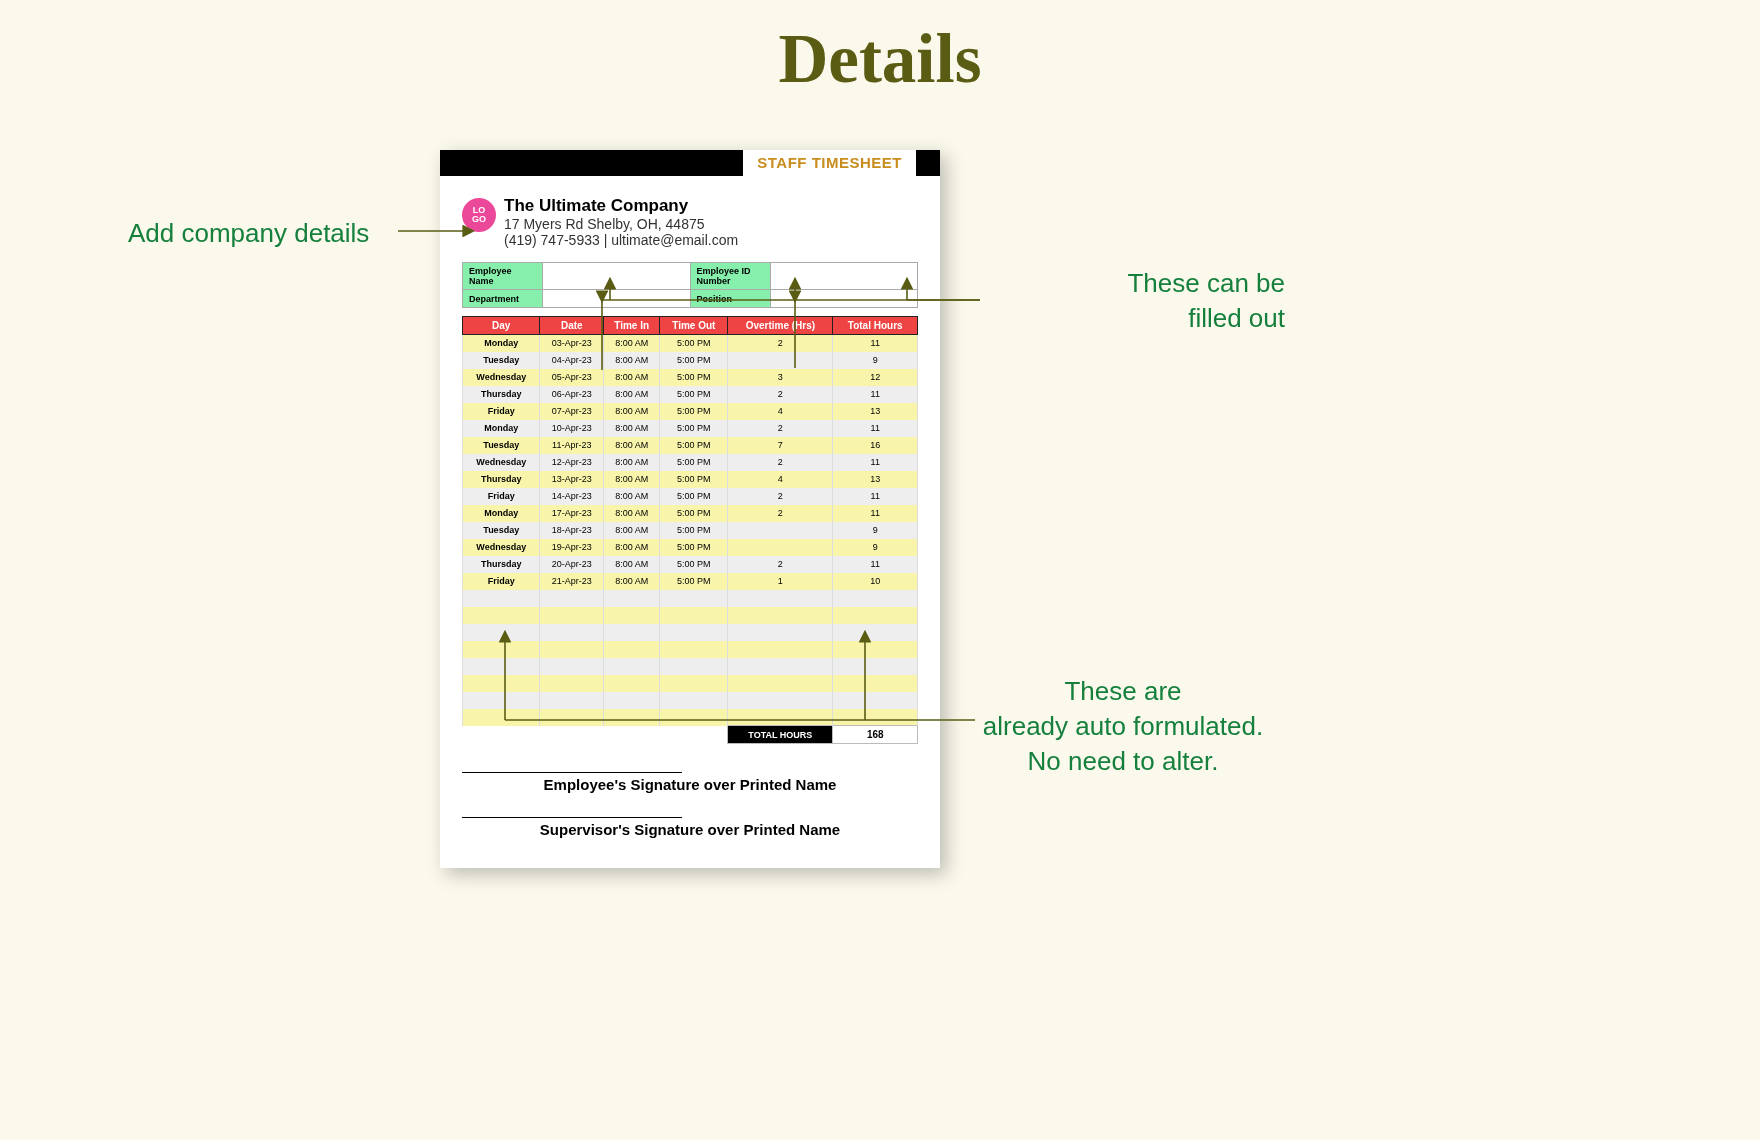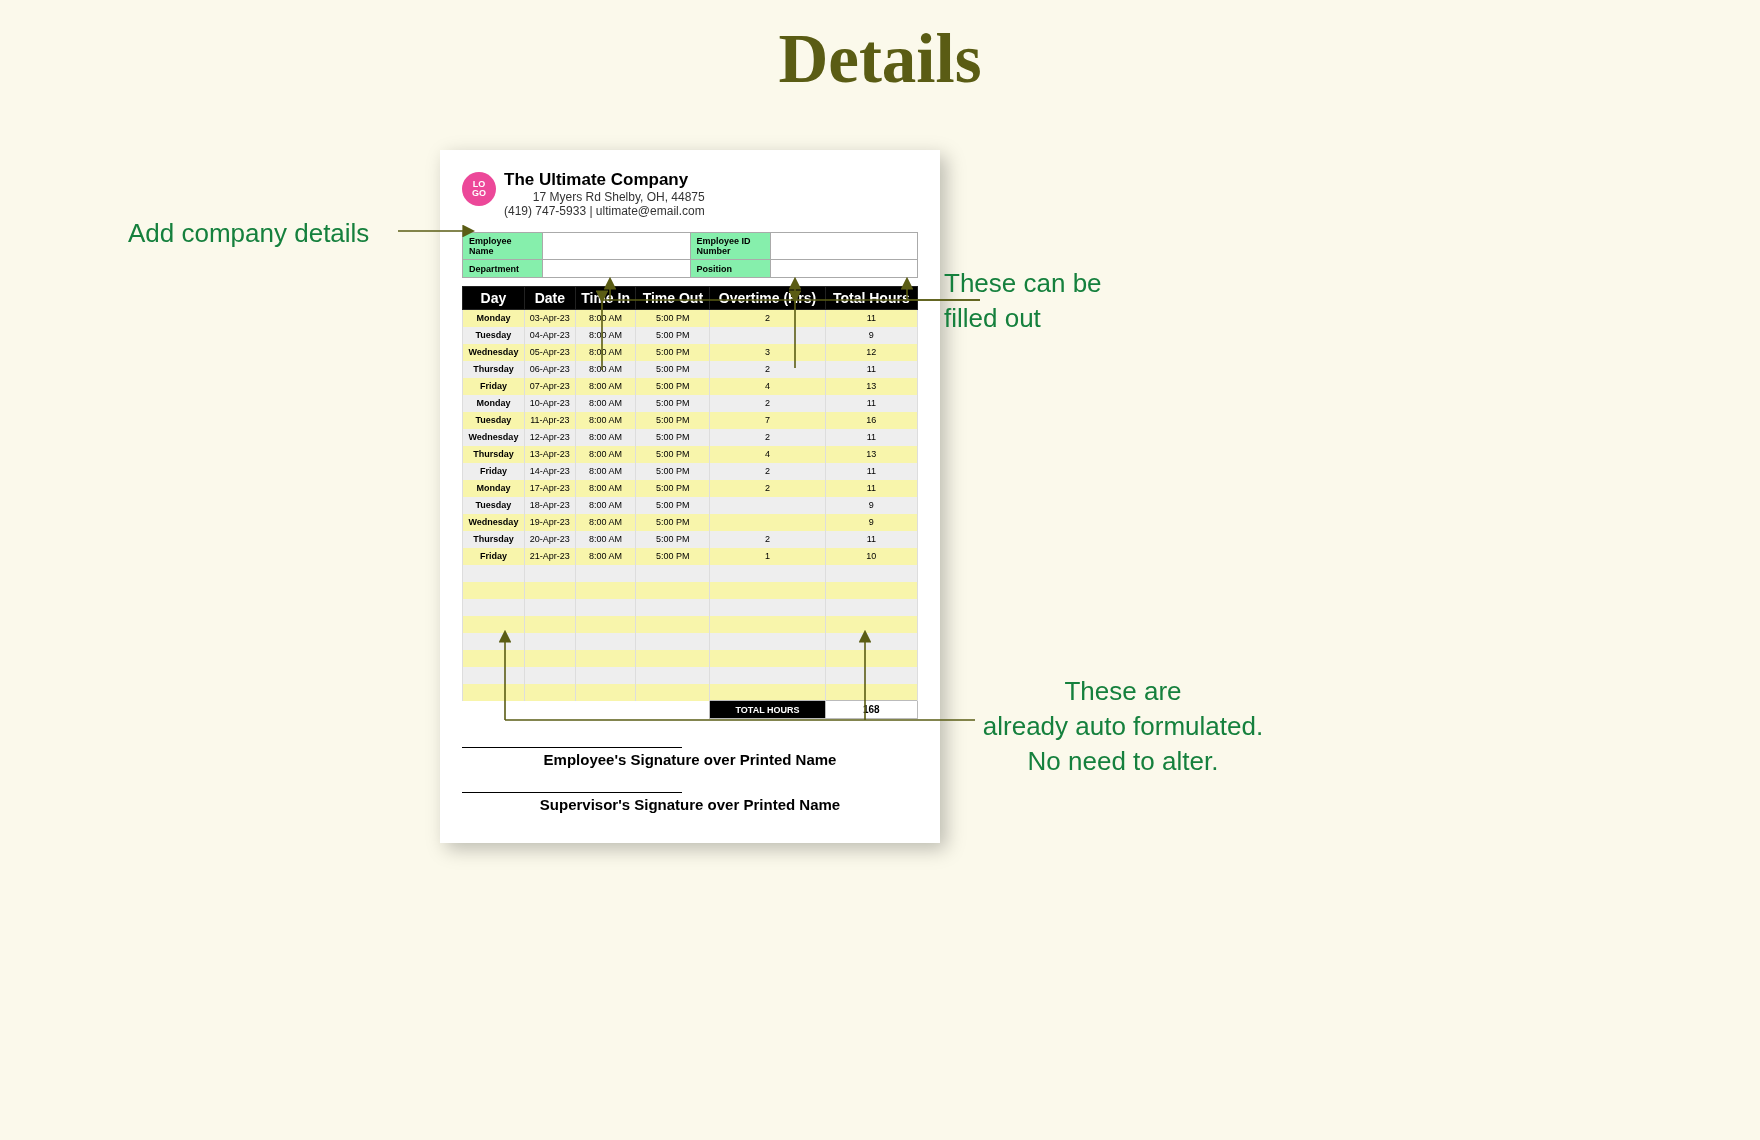--- a/index.html
+++ b/index.html
@@ -51,21 +51,21 @@
   .logo {
     width: 34px; height: 34px; border-radius: 50%;
     background: #ec4899; color: #fff; display: flex;
     flex-direction: column; align-items: center; justify-content: center;
     font-size: 9px; font-weight: 700; line-height: 9px;
     margin-right: 8px; margin-top: 2px;
   }
   .company-text h2 {
     margin: 0; font-size: 17px; font-weight: 800;
   }
-  .company-text .small { font-size: 12px; color:#333;text-align:right; }
+  .company-text .small { font-size: 14px; color:#333; }
   .info-table {
     margin: 0 22px 8px 22px;
     border-collapse: collapse;
     width: calc(100% - 44px);
     font-size: 9px;
   }
   .info-table td {
     border: 1px solid #aaa;
     padding: 3px 6px;
     height: 18px;
@@ -74,22 +74,22 @@
     background: #86efac; font-weight: 700; width: 80px;
   }
   .info-table td.blank { background:#fff; }
   .ts-table {
     margin: 0 22px;
     border-collapse: collapse;
     width: calc(100% - 44px);
     font-size: 9px;
   }
   .ts-table th {
-    background: #000000; color: #fff; font-weight: 600;
-    border: 1px solid #222; padding: 3px 2px; font-size: 14px;
+    background: #ef4444; color: #fff; font-weight: 600;
+    border: 1px solid #222; padding: 3px 2px; font-size: 10px;
   }
   .ts-table td {
     text-align: center; padding: 3px 2px; height: 17px;
     border-left:1px solid #ddd; border-right:1px solid #ddd;
   }
   .ts-table tr.even td { background: #f8f5ab; }
   .ts-table tr.odd td { background: #eee; }
   .ts-table tr.blank td { height: 17px; }
   .ts-table td.day { font-weight: 700; }
   .totals-row td { border:1px solid #bbb;}
@@ -116,20 +116,25 @@
   .arrow-line { stroke:#5a5c14; stroke-width:1.6; fill:none; }
   .arrow-head { fill:#5a5c14; }
   svg.annot { position:absolute; left:0; top:0; width:1760px; height:1140px; pointer-events:none; }
 </style>
 </head>
 <body>
 
 <div class="title">Details</div>
 
 <div class="page-wrap">
+  <div class="topbar">
+    <div class="black"></div>
+    <div class="sheet-title">STAFF TIMESHEET</div>
+    <div class="right-black"></div>
+  </div>
 
   <div class="company-row">
     <div class="logo">
       <div><span>LO</span></div>
       <div><span>GO</span></div>
     </div>
     <div class="company-text">
       <h2>The Ultimate Company</h2>
       <div class="small">17 Myers Rd Shelby, OH, 44875</div>
       <div class="small">(419) 747-5933 | ultimate@email.com</div>
@@ -365,21 +370,21 @@
     <div class="sig-line"></div>
     <div>Employee's Signature over Printed Name</div>
   </div>
   <div class="sig-block" style="margin-top:18px; margin-bottom:30px;">
     <div class="sig-line"></div>
     <div>Supervisor's Signature over Printed Name</div>
   </div>
 </div>
 
 <div class="callout" style="left:128px; top:216px;">Add company details</div>
-<div class="callout" style="left:944px; top:266px; text-align:left; width:300px;">
+<div class="callout" style="left:985px; top:266px; text-align:right; width:300px;">
   <span>These can be</span><br>
   <span>filled out</span>
 </div>
 <div class="callout" style="left:943px; top:674px; text-align:center; width:360px;">
   <span>These are</span><br>
   <span>already auto formulated.</span><br>
   <span>No need to alter.</span>
 </div>
 
 <svg class="annot">

